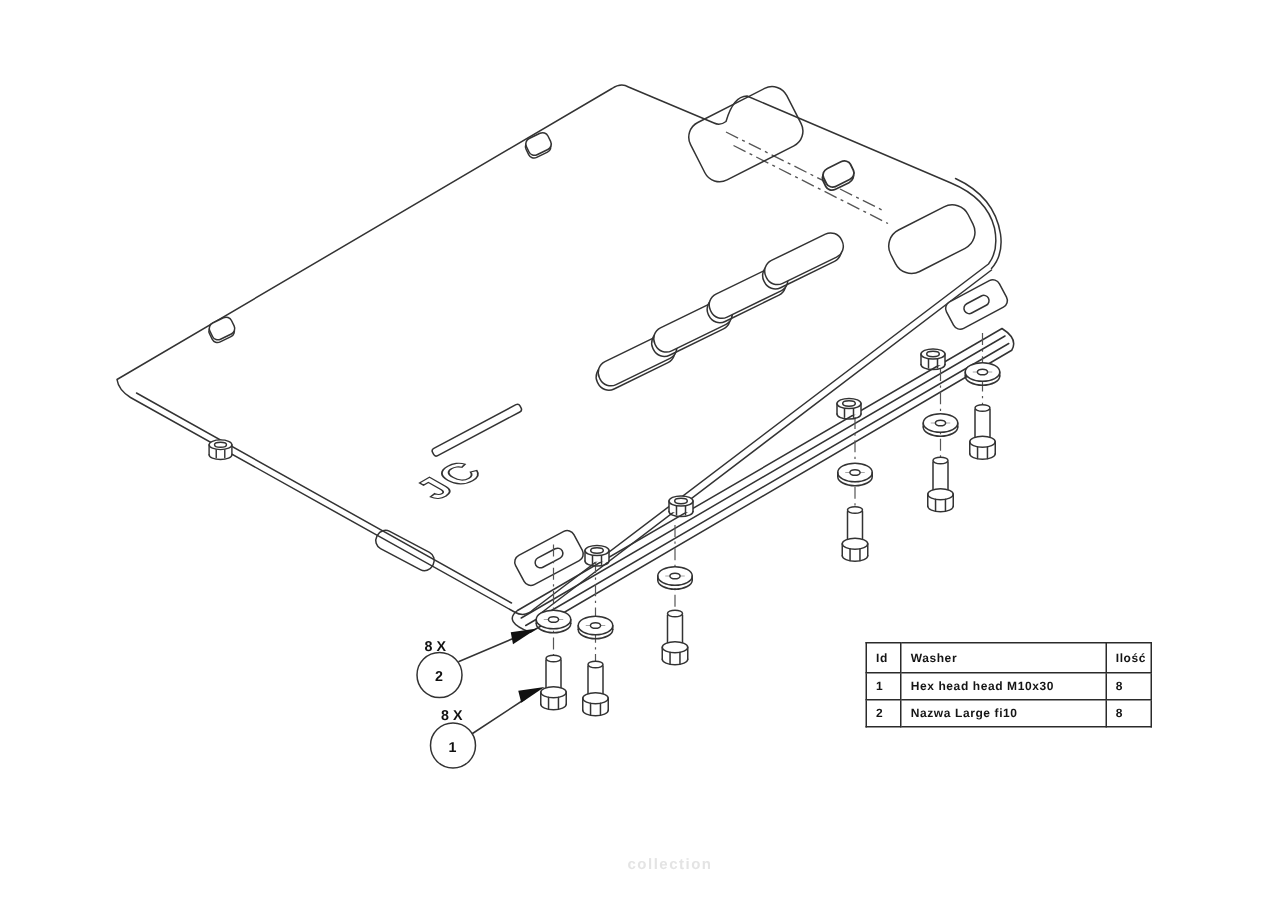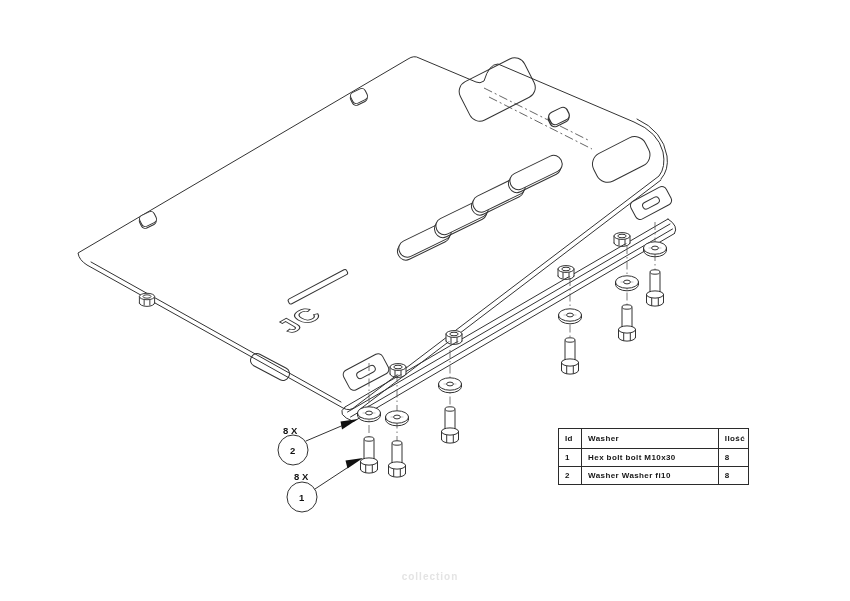--- a/index.html
+++ b/index.html
@@ -1,26 +1,26 @@
 <!DOCTYPE html>
 <html><head>
 <meta charset="utf-8">
 <style>
   html,body{margin:0;padding:0;background:#fff;}
   .canvas{position:relative;width:850px;height:601px;background:#ffffff;overflow:hidden;
           font-family:"Liberation Sans",sans-serif;}
   .canvas svg{position:absolute;left:0;top:0;}
-  .parts-table{position:absolute;left:558px;top:428px;border-collapse:collapse;
+  .parts-table{position:absolute;left:577px;top:428px;border-collapse:collapse;
                table-layout:fixed;width:191px;}
   .parts-table td,.parts-table th{border:1px solid #2b2b2b;font-size:8px;font-weight:bold;
                color:#151515;letter-spacing:.4px;text-align:left;padding:2px 0 2px 6px;
                font-family:"Liberation Sans",sans-serif;white-space:nowrap;overflow:hidden;}
   .parts-table th{height:15px;} .parts-table td{height:13px;}
   .col-id{width:23px;} .col-name{width:136px;} .col-qty{width:30px;}
-  .watermark{position:absolute;left:385px;top:571px;width:90px;text-align:center;
+  .watermark{position:absolute;left:385px;top:571px;width:90px;text-align:right;
              font-size:10px;color:#e4e4e4;letter-spacing:1px;font-weight:bold;}
   text{font-family:"Liberation Sans",sans-serif;}
   .ln{stroke:#333;stroke-width:1;fill:none;stroke-linecap:round;stroke-linejoin:round;}
   .wh{stroke:#333;stroke-width:1;fill:#fff;stroke-linejoin:round;}
   .cl{stroke:#555;stroke-width:.8;fill:none;stroke-dasharray:8 3 1.5 3;}
   .fold{stroke:#555;stroke-width:.9;fill:none;stroke-dasharray:9 3 2 3;}
   .balloon-label{font-size:9.5px;font-weight:bold;fill:#111;}
 </style>
 </head>
 <body>
@@ -166,26 +166,26 @@
         <col class="col-qty">
       </colgroup>
   <tbody>
         <tr>
     <th>Id</th>
     <th>Washer</th>
     <th>Ilość</th>
   </tr>
   <tr>
     <td>1</td>
-    <td>Hex bolt bolt M10x30</td>
+    <td>Hex head head M10x30</td>
     <td>8</td>
   </tr>
   <tr>
     <td>2</td>
-    <td>Washer Washer fi10</td>
+    <td>Nazwa Large fi10</td>
     <td>8</td>
   </tr>
 </tbody>
     </table>
 
 <div class="watermark">collection</div>
 
 </div>
 
 </body></html>

